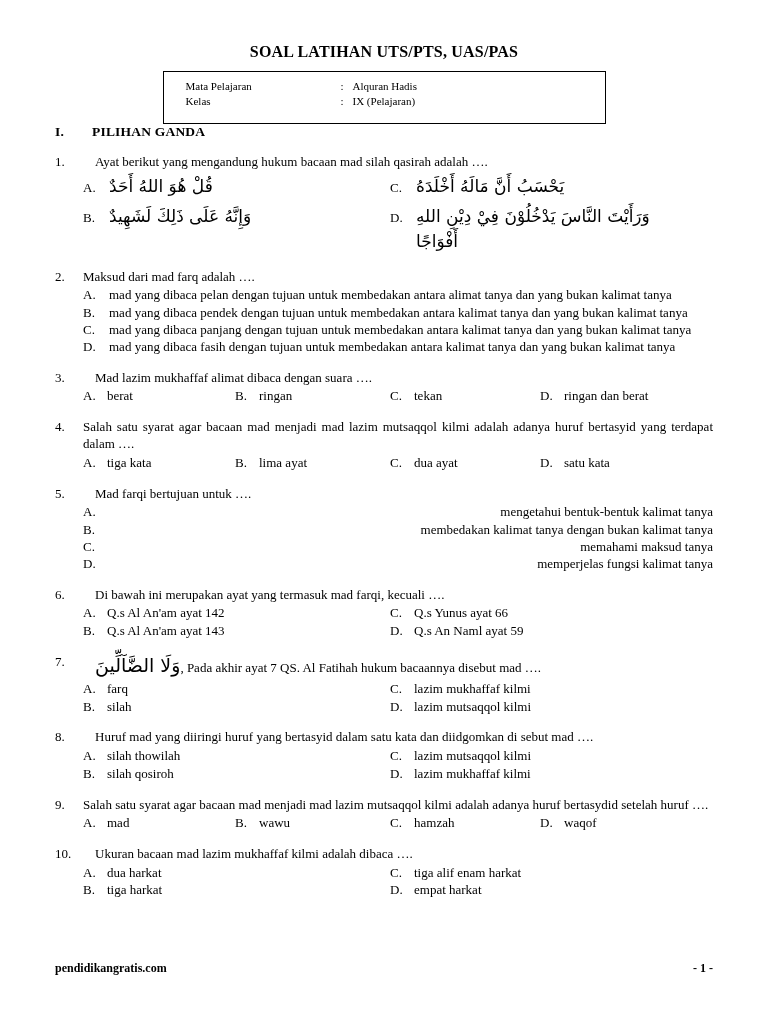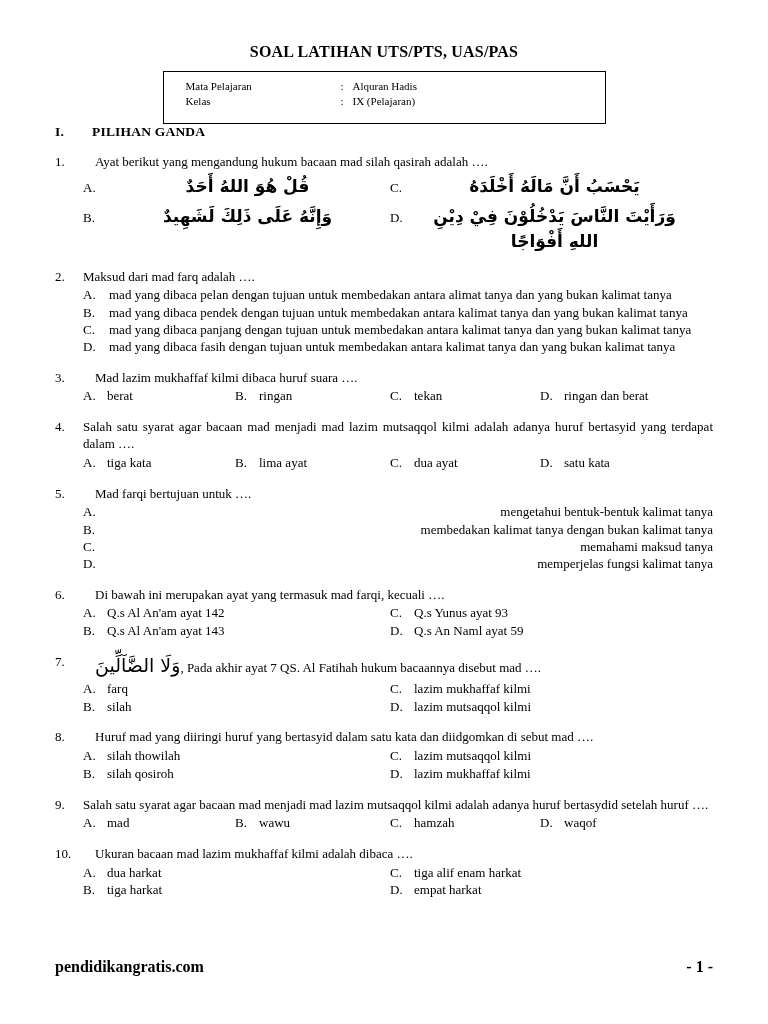--- a/index.html
+++ b/index.html
@@ -135,43 +135,42 @@
   }
   .arab-cell {
     width: 307px;
     display: flex;
     align-items: flex-start;
   }
   .arab-key { width: 26px; flex: 0 0 26px; padding-top: 6px; }
   .arab-txt {
     flex: 1;
     direction: rtl;
-    text-align: center;
+    text-align: left;
     font-size: 17px;
     line-height: 1.5;
     font-family: "DejaVu Sans", "Liberation Sans", sans-serif;
     padding-right: 4px;
-    font-weight: bold;
   }
   .arab-inline {
     direction: rtl;
     unicode-bidi: isolate;
     font-size: 19px;
     font-family: "DejaVu Sans", "Liberation Sans", sans-serif;
   }
 
   
   .footer {
     position: absolute;
     left: 55px;
     right: 55px;
     bottom: 48px;
     display: flex;
     justify-content: space-between;
-    font-size: 16px;
+    font-size: 12px;
     font-weight: bold;
   }
 </style>
 </head>
 <body>
 
 <div class="page">
 
   <div>
     <div class="doc-title">SOAL LATIHAN UTS/PTS, UAS/PAS</div>
@@ -243,21 +242,21 @@
           </div>
           <div class="ans-item">
             <span class="ans-key">D.</span>
             <span class="ans-val">mad yang dibaca fasih dengan tujuan untuk membedakan antara kalimat tanya dan yang bukan kalimat tanya</span>
           </div>
         </div>
       </div>
       <div class="q">
         <div class="q-line">
           <span class="q-num">3.</span>
-          <span class="q-text nojust">Mad lazim mukhaffaf kilmi dibaca huruf suara ….</span>
+          <span class="q-text nojust">Mad lazim mukhaffaf alimat dibaca dengan suara ….</span>
         </div>
         <div class="answers cols4">
           <div class="ans-row">
             <div class="ans-cell">
               <span class="ans-key">A.</span>
               <span class="ans-val">berat</span>
             </div>
             <div class="ans-cell">
               <span class="ans-key">B.</span>
               <span class="ans-val">ringan</span>
@@ -329,21 +328,21 @@
           <span class="q-text nojust">Di bawah ini merupakan ayat yang termasuk mad farqi, kecuali ….</span>
         </div>
         <div class="answers cols2">
           <div class="ans-row">
             <div class="ans-cell">
               <span class="ans-key">A.</span>
               <span class="ans-val">Q.s Al An'am ayat 142</span>
             </div>
             <div class="ans-cell">
               <span class="ans-key">C.</span>
-              <span class="ans-val">Q.s Yunus ayat 93</span>
+              <span class="ans-val">Q.s Yunus ayat 66</span>
             </div>
           </div>
           <div class="ans-row">
             <div class="ans-cell">
               <span class="ans-key">B.</span>
               <span class="ans-val">Q.s Al An'am ayat 143</span>
             </div>
             <div class="ans-cell">
               <span class="ans-key">D.</span>
               <span class="ans-val">Q.s An Naml ayat 59</span>

